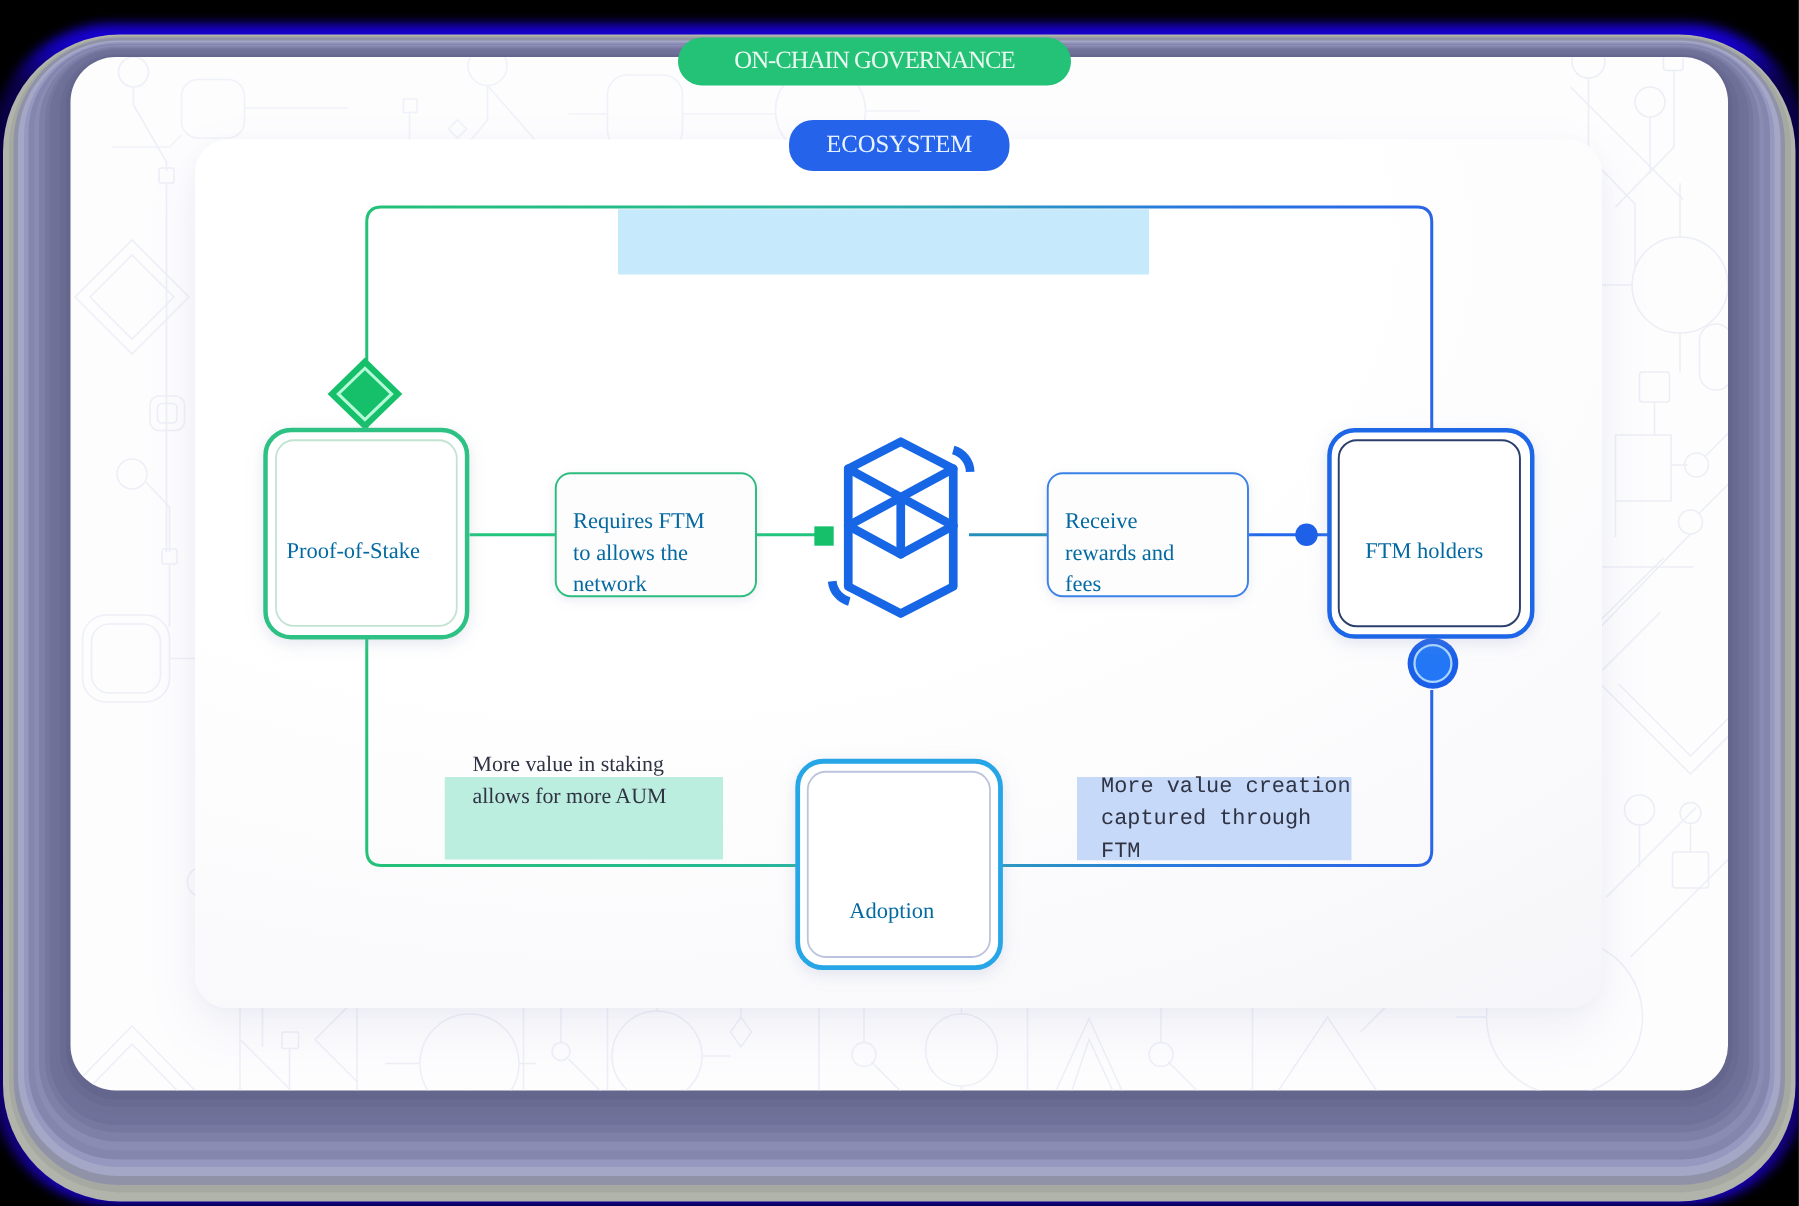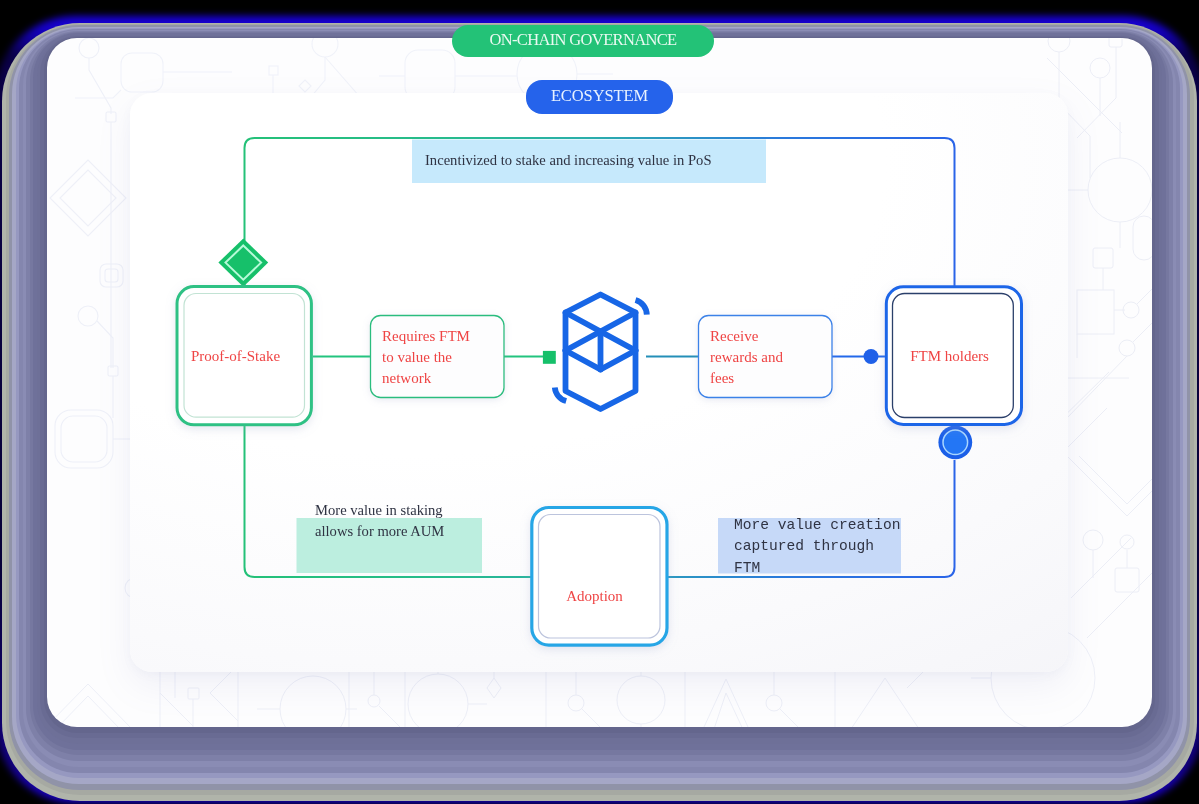--- a/index.html
+++ b/index.html
@@ -44,21 +44,21 @@
 
   #diagram{position:absolute;left:0;top:0;width:1199px;height:804px;}
 
   .pill{position:absolute;display:flex;align-items:center;justify-content:center;
         color:#eaf9f1;letter-spacing:-0.1px;}
   #pill-gov{left:452px;top:25px;width:262px;height:31px;border-radius:16px;
             background:#23c277;font-size:16.5px;line-height:1;padding-bottom:1px;letter-spacing:-0.65px;}
   #pill-eco{left:526px;top:80px;width:147px;height:32px;border-radius:16px;
             background:#2563eb;font-size:16.5px;line-height:1;padding-bottom:2px;color:#e8f2ff;}
 
-  .nodelabel{position:absolute;color:#ef4444;font-size:15px;line-height:21px;}
+  .nodelabel{position:absolute;color:#0369a1;font-size:15px;line-height:21px;margin-top:12px;}
   .ctr{display:flex;align-items:center;justify-content:center;text-align:center;}
 
   .tag{position:absolute;color:#2f3343;font-size:14.6px;line-height:21.5px;display:flex;align-items:center;}
 
   #ftmlogo{position:absolute;left:550px;top:285px;width:102px;height:132px;}
 
   #t-pos{left:168px;top:288px;width:135px;height:136px;}
   #t-req{left:382px;top:326px;width:120px;}
   #t-rec{left:710px;top:326px;width:120px;}
   #t-hold{left:882px;top:288px;width:135px;height:136px;}
@@ -300,32 +300,31 @@
     </g>
     <g fill="none" stroke="#1766e6" stroke-width="5.8" stroke-linecap="butt">
       <path d="M635.5 300 A 15.5 15.5 0 0 1 646.8 314.6"></path>
       <path d="M566.2 401 A 15.5 15.5 0 0 1 554.8 387.5"></path>
     </g>
   </svg>
 
   <div class="nodelabel ctr" id="t-pos">Proof-of-Stake</div>
   <div class="nodelabel" id="t-req">
     <div>Requires FTM</div>
-    <div>to value the</div>
+    <div>to allows the</div>
     <div>network</div>
   </div>
   <div class="nodelabel" id="t-rec">
     <div>Receive</div>
     <div>rewards and</div>
     <div>fees</div>
   </div>
   <div class="nodelabel ctr" id="t-hold">FTM holders</div>
   <div class="nodelabel ctr" id="t-adopt">Adoption</div>
 
-  <div class="tag" id="g-inc">Incentivized to stake and increasing value in PoS</div>
   <div class="tag" id="g-stk">
     <div><span>More value in staking</span><br><span>allows for more AUM</span></div>
   </div>
   <div class="tag" id="g-crt">
     <div><span>More value creation</span><br><span>captured through FTM</span></div>
   </div>
 
   <div class="pill" id="pill-gov">
       <span>ON-CHAIN GOVERNANCE</span>
     </div>

